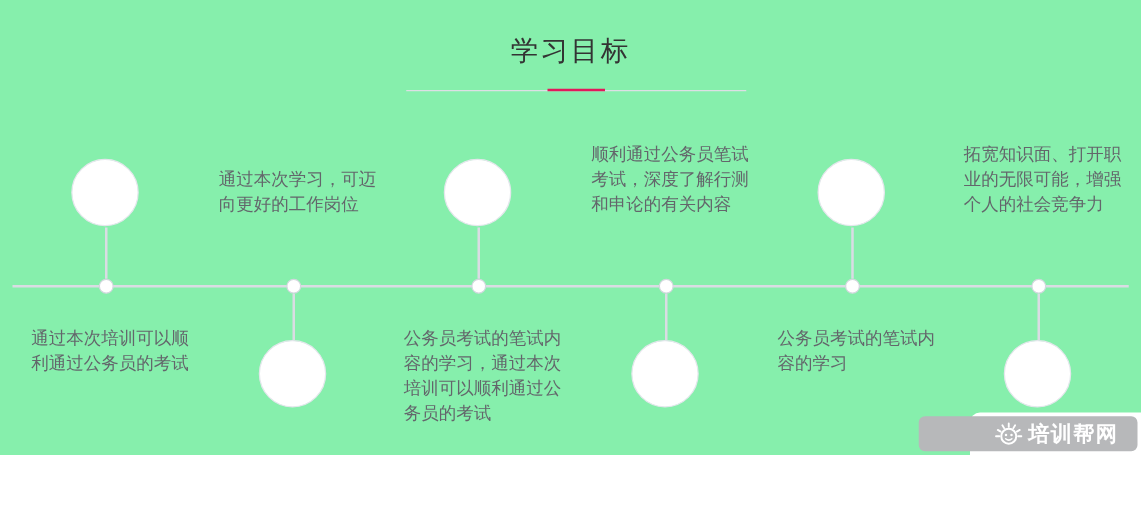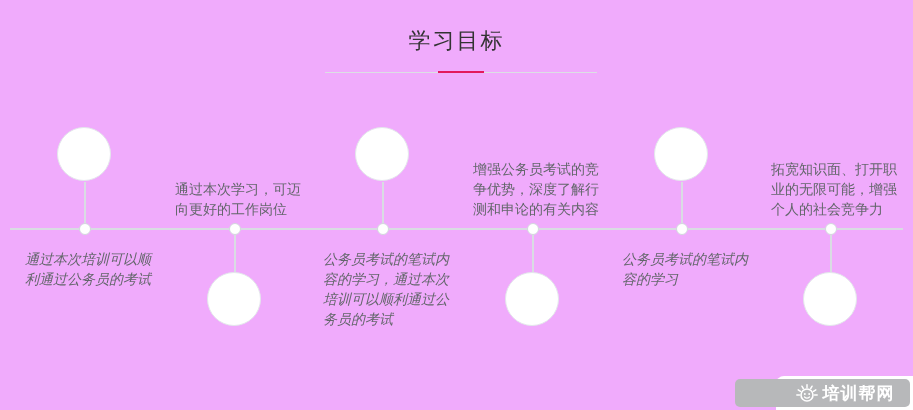--- a/index.html
+++ b/index.html
@@ -1,20 +1,20 @@
 <!DOCTYPE html>
 <html><head>
 <meta charset="utf-8">
 <style>
   html,body { margin:0; padding:0; }
   .page {
     position: relative;
     width: 913px;
-    height: 410px;
-    background: #f0abfc;
+    height: 364px;
+    background: #86efac;
     font-family: "Liberation Sans", sans-serif;
     overflow: hidden;
   }
   
   .title {
     position: absolute;
     top: 26px; left: 0; width: 100%;
     text-align: center;
     font-size: 22px;
     letter-spacing: 2px;
@@ -71,21 +71,21 @@
     border-radius: 50%;
     background: #ffffff;
     border: 1px solid #d3d7de;
     box-sizing: border-box;
   }
   .label {
     position: absolute; left: -60px; width: 130px;
     font-size: 14px; line-height: 20px;
     color: #63666b;
   }
-  .circle-top .label { top: 249px; font-style: italic; }
+  .circle-top .label { top: 260px; }
   .circle-bottom .label { bottom: 191px; }
   
   .watermark {
     position: absolute; right: 0; bottom: 0;
     width: 137px; height: 34px;
     background: #ffffff;
     border-radius: 8px 0 0 0;
   }
   .watermark-badge {
     position: absolute; right: 3px; bottom: 3px;
@@ -135,21 +135,21 @@
     <div class="big-circle"></div>
     <div class="stem"></div>
     <div class="dot"></div>
     <div class="label">公务员考试的笔试内容的学习，通过本次培训可以顺利通过公务员的考试</div>
   </div>
 
   <div class="node n4 circle-bottom">
     <div class="big-circle"></div>
     <div class="stem"></div>
     <div class="dot"></div>
-    <div class="label">增强公务员考试的竞争优势，深度了解行测和申论的有关内容</div>
+    <div class="label">顺利通过公务员笔试考试，深度了解行测和申论的有关内容</div>
   </div>
 
   <div class="node n5 circle-top">
     <div class="big-circle"></div>
     <div class="stem"></div>
     <div class="dot"></div>
     <div class="label">公务员考试的笔试内容的学习</div>
   </div>
 
   <div class="node n6 circle-bottom">

